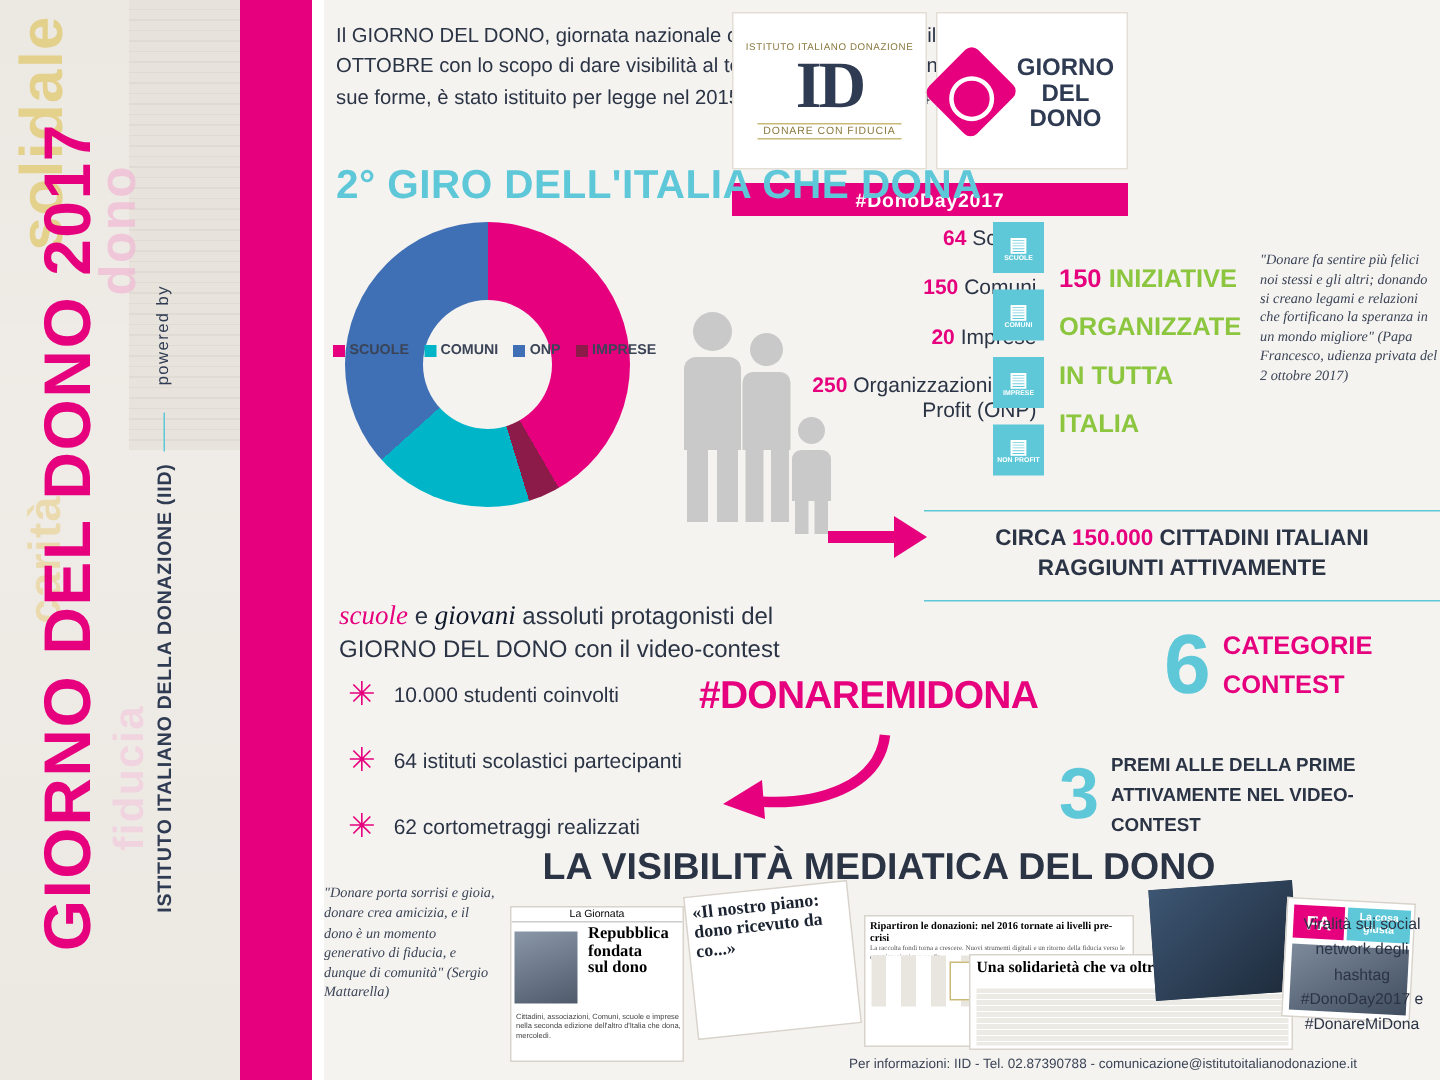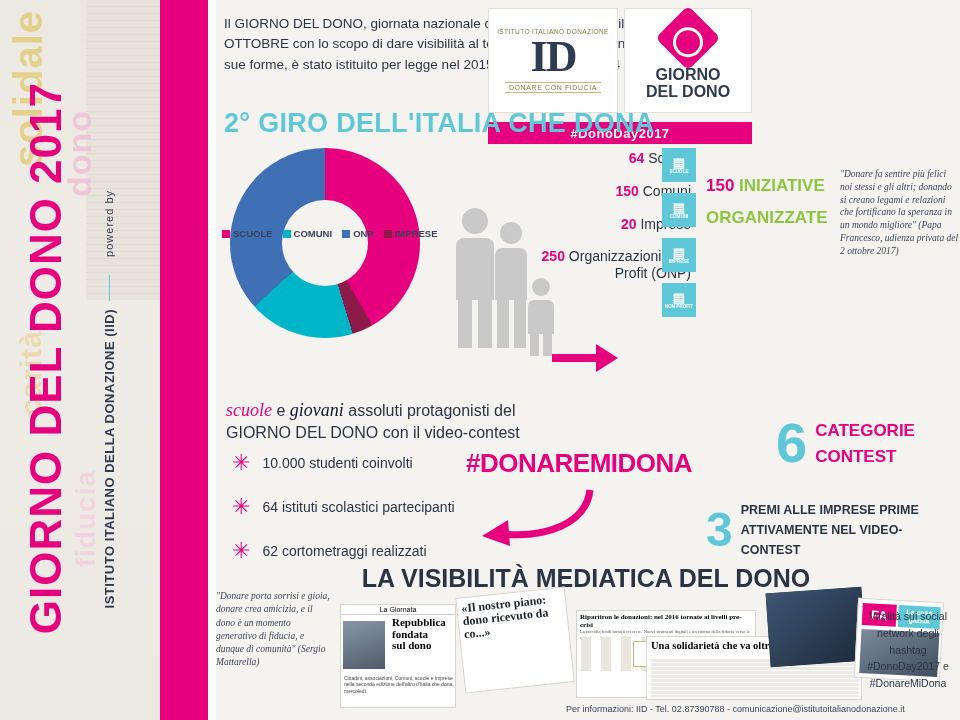--- a/index.html
+++ b/index.html
@@ -98,21 +98,21 @@
     font-size:44px; font-weight:bold; color:#2f3b52; line-height:1;
     letter-spacing:-2px;
   }
   #logo-iid .bar {
     margin-top:3px; font-size:7px; color:#8a7a3f; letter-spacing:.6px;
     border-top:1px solid #c9b978; border-bottom:1px solid #c9b978; padding:1px 4px;
   }
   #logo-gdd {
     position:absolute; left:408px; top:8px; width:128px; height:105px;
     background:#fff; border:1px solid #e3ded6;
-    display:flex; flex-direction:column; align-items:center; justify-content:flex-start;
+    display:flex; flex-direction:row; align-items:center; justify-content:flex-start;
     padding-top:6px;
   }
   #logo-gdd .diamond {
     width:46px; height:46px; background:#e6007e; transform:rotate(45deg);
     border-radius:6px; position:relative; margin-bottom:6px;
   }
   #logo-gdd .diamond::after {
     content:""; position:absolute; left:11px; top:11px; width:24px; height:24px;
     border:3px solid #fff; border-radius:50%;
   }
@@ -402,27 +402,34 @@
     <div class="badge">
       <span class="gl">▤</span>
       <span>NON PROFIT</span>
     </div>
   </div>
 
   <div id="iniziative">
     <div><b>150</b>
       <span>INIZIATIVE</span></div>
     <div>ORGANIZZATE</div>
+    <div>IN TUTTA ITALIA</div>
   </div>
 
   <div id="papa">"Donare fa sentire più felici noi stessi e gli altri; donando si creano legami e relazioni che fortificano la speranza in un mondo migliore" (Papa Francesco, udienza privata del 2 ottobre 2017)</div>
 
   <div id="arrow-pink">
     <div class="shaft"></div>
     <div class="head"></div>
+  </div>
+  <div id="circa">
+    <div>
+      <span>CIRCA </span><b>150.000</b><span> CITTADINI ITALIANI</span>
+    </div>
+    <div>RAGGIUNTI ATTIVAMENTE</div>
   </div>
 
   <div id="scuole-line">
     <span class="it">scuole</span><span> e </span><span class="it2">giovani</span><span> assoluti protagonisti del</span>
     <div>GIORNO DEL DONO con il video-contest</div>
   </div>
 
   <div id="bullets">
     <div class="bullet">
       <span class="ast">✳</span>
@@ -448,21 +455,21 @@
     <div class="num">6</div>
     <div class="txt">
       <div>CATEGORIE</div>
       <div>CONTEST</div>
     </div>
   </div>
 
   <div id="premi3">
     <div class="num">3</div>
     <div class="txt">
-      <div>PREMI ALLE IMPRESE PRIME</div>
+      <div>PREMI ALLE DELLA PRIME</div>
       <div>ATTIVAMENTE NEL VIDEO-CONTEST</div>
     </div>
   </div>
 
   <div id="visib">LA VISIBILITÀ MEDIATICA DEL DONO</div>
 
   <div id="mattarella">"Donare porta sorrisi e gioia, donare crea amicizia, e il dono è un momento generativo di fiducia, e dunque di comunità" (Sergio Mattarella)</div>
 
   <div class="clip" id="clip1">
     <div class="hdr">La Giornata</div>

